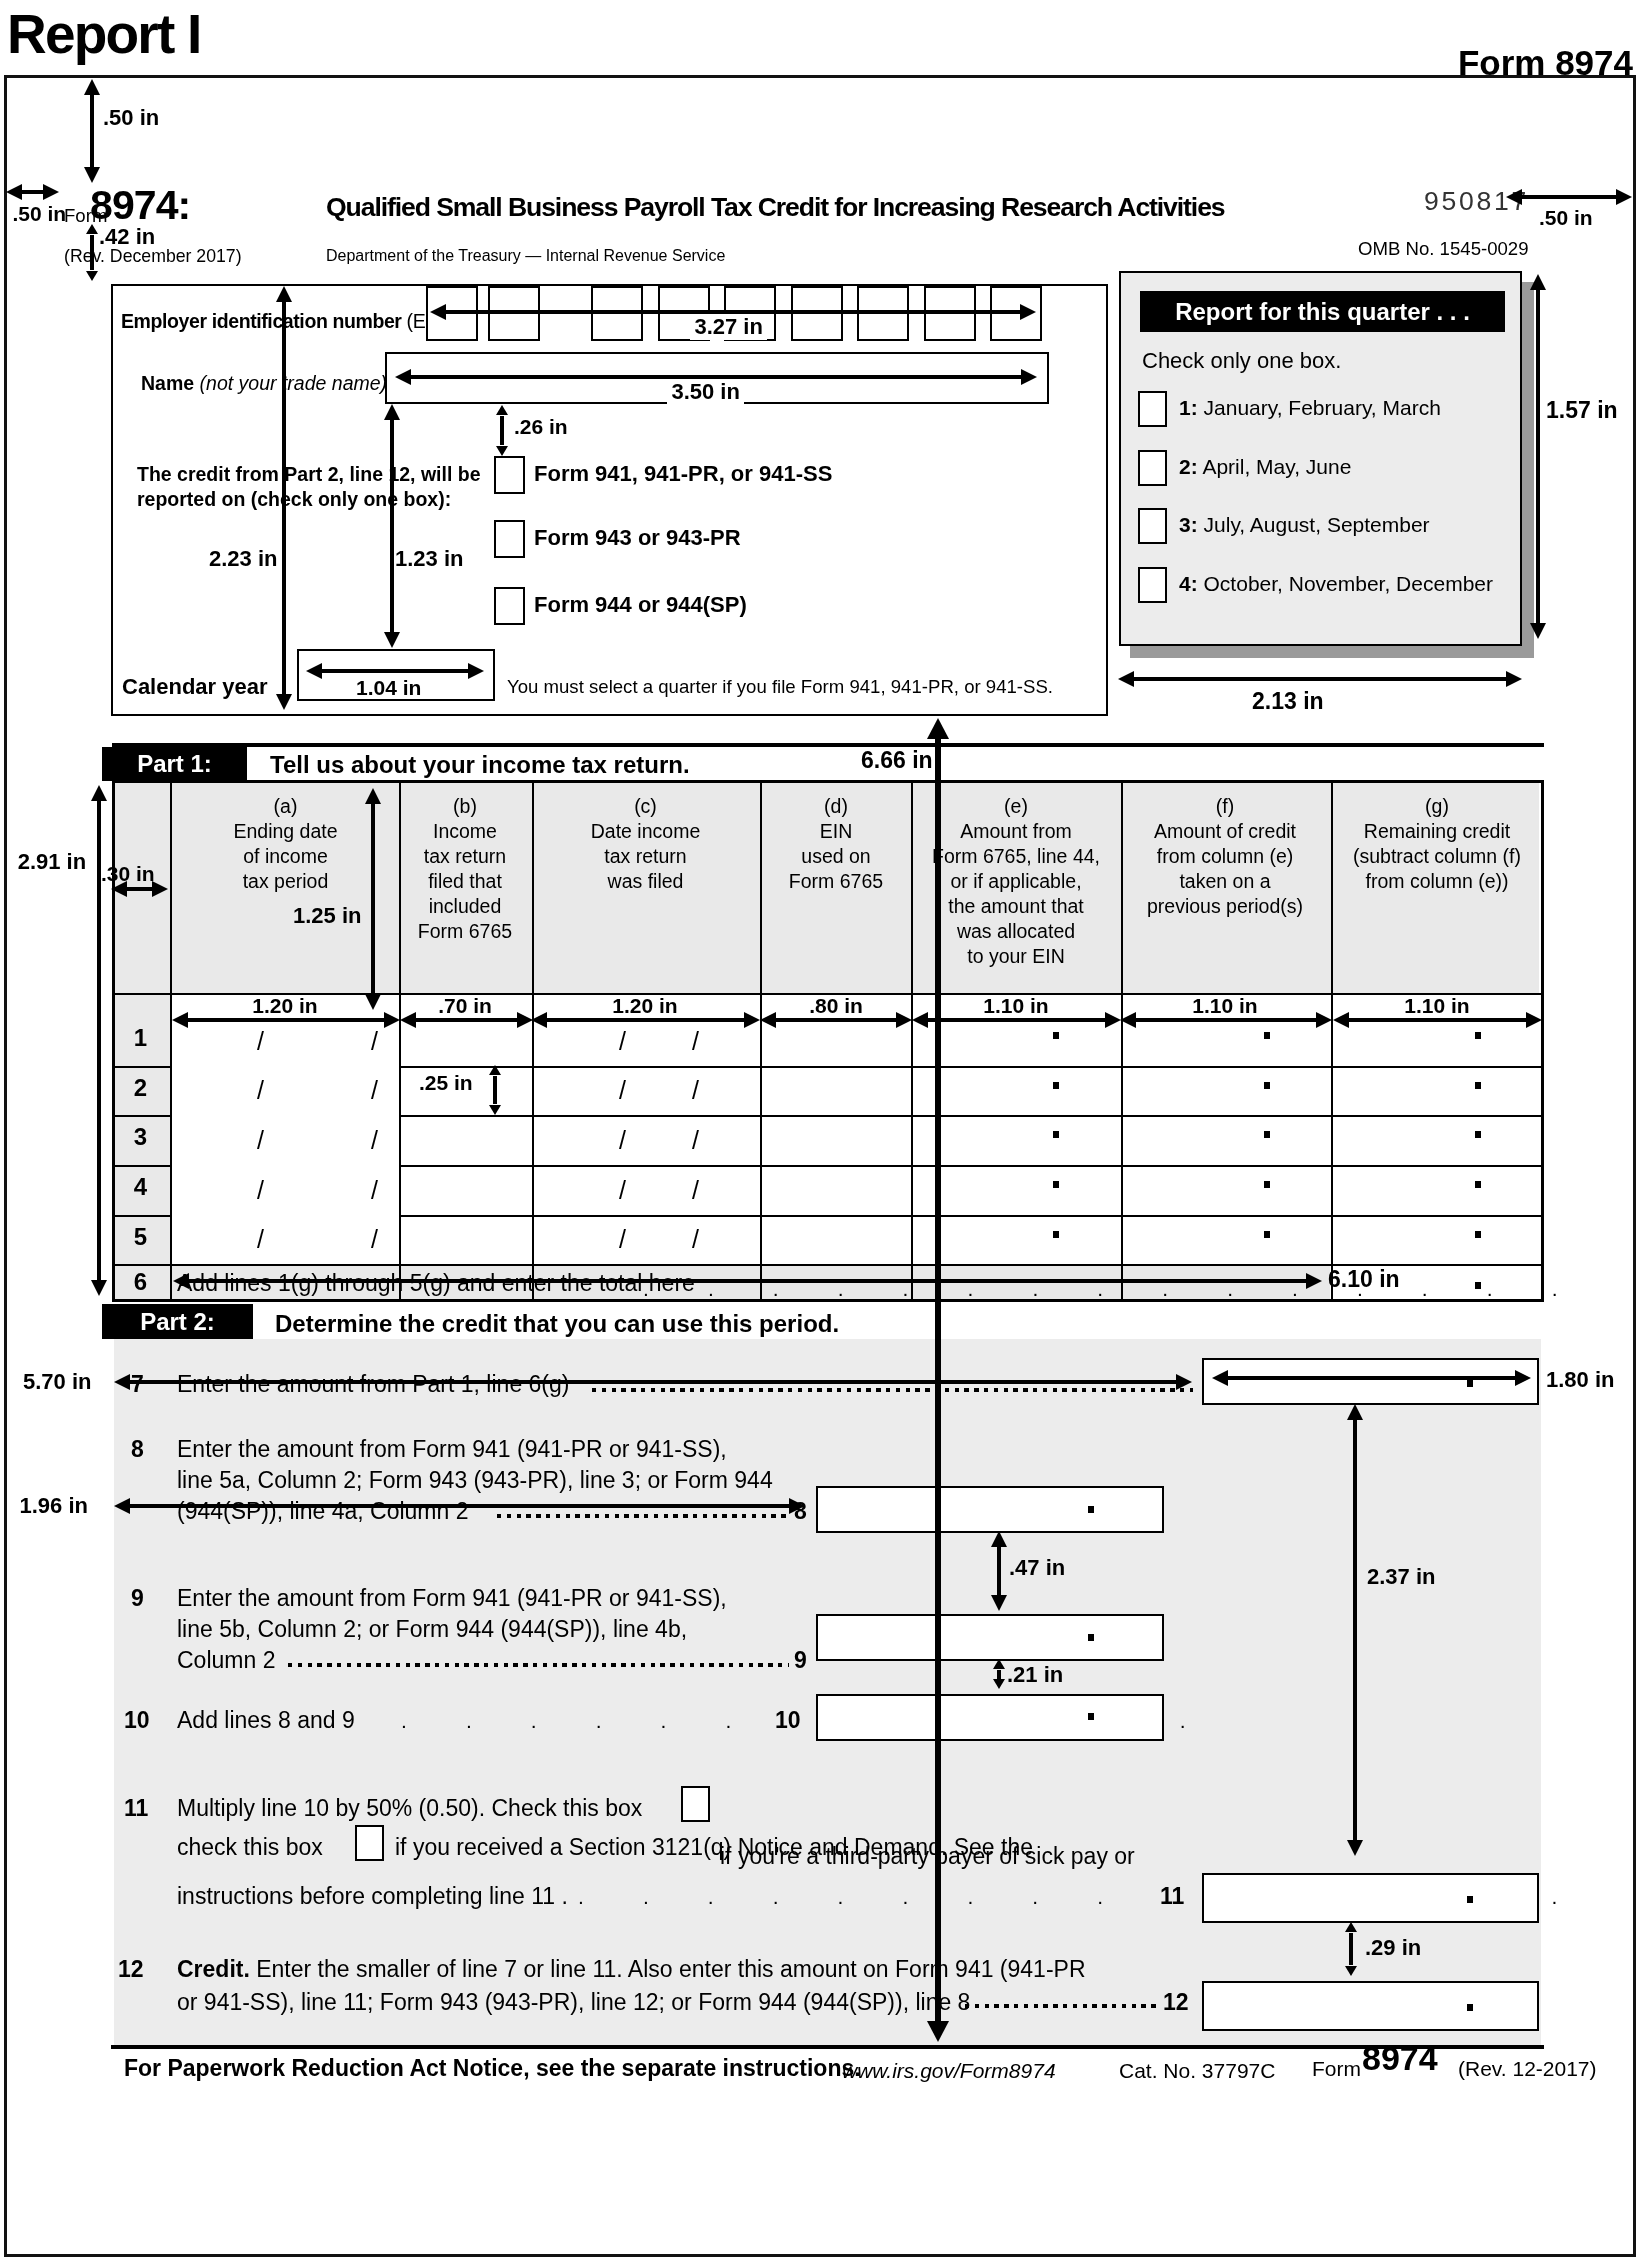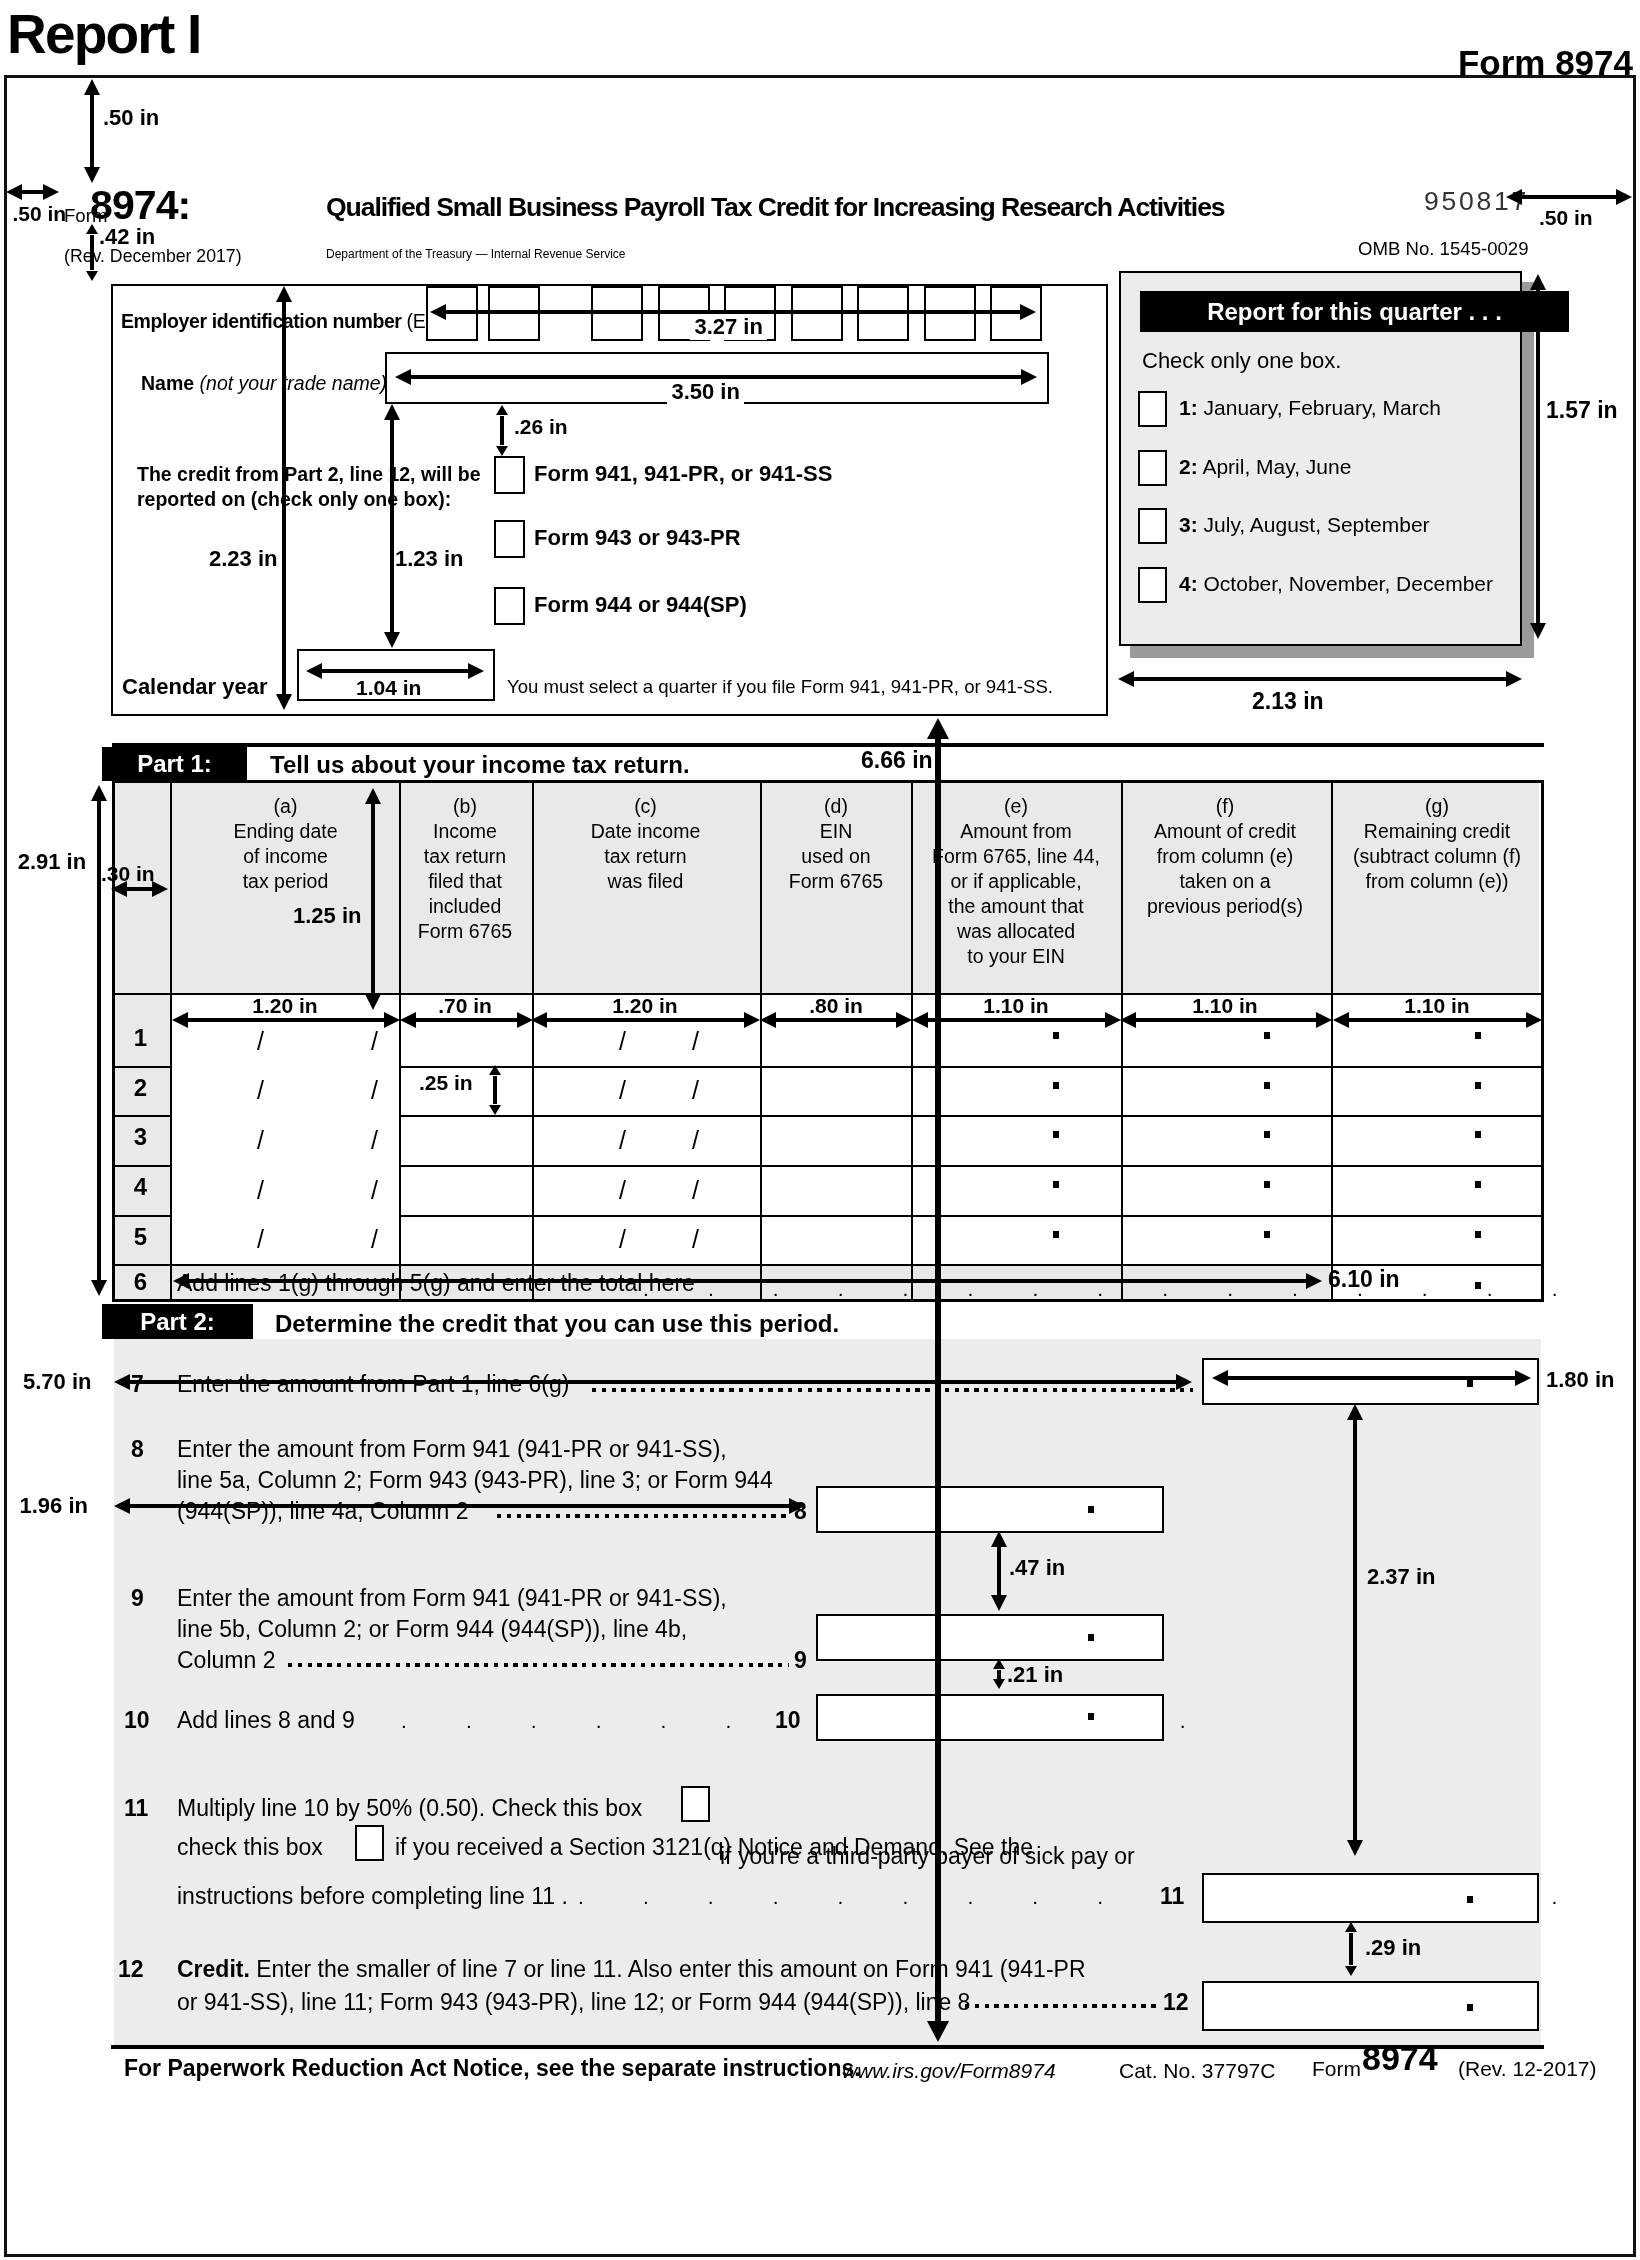--- a/index.html
+++ b/index.html
@@ -52,21 +52,21 @@
 <div class="dim" style="left:103px;top:105px;">.50 in</div>
 <div class="av small" style="left:90px;top:235px;height:35px;"></div>
 <div class="dim" style="left:99px;top:224px;">.42 in</div>
 <div class="ah" style="left:21px;top:190px;width:23px;"></div>
 <div class="dim" style="left:12.4px;top:202px;font-size:21px;">.50 in</div>
 
 <div class="abs" style="left:64px;top:205px;font-size:18.6px;">Form</div>
 <div class="abs b" style="left:90px;top:182px;font-size:41px;letter-spacing:-0.9px;">8974:</div>
 <div class="abs" style="left:64px;top:246px;font-size:17.7px;">(Rev. December 2017)</div>
 <div class="abs b" style="left:326px;top:192px;font-size:26.6px;letter-spacing:-1.1px;">Qualified Small Business Payroll Tax Credit for Increasing Research Activities</div>
-<div class="abs" style="left:326px;top:247px;font-size:12px;">Department of the Treasury — Internal Revenue Service</div>
+<div class="abs" style="left:326px;top:247px;font-size:16px;">Department of the Treasury — Internal Revenue Service</div>
 <div class="abs" style="left:1424px;top:186px;font-size:26.6px;letter-spacing:2.7px;color:#333;">950817</div>
 <div class="ah" style="left:1521px;top:195px;width:96px;"></div>
 <div class="dim" style="left:1539px;top:206px;font-size:21px;">.50 in</div>
 <div class="abs" style="left:1358px;top:238px;font-size:18.6px;">OMB No. 1545-0029</div>
 
 <div class="bx" style="left:111px;top:284px;width:993px;height:428px;background:transparent;"></div>
 
 <div class="abs" style="left:121px;top:310px;font-size:19.5px;letter-spacing:-0.4px;">
   <span class="b">Employer identification number</span>
   <span>(EIN)</span>
@@ -113,21 +113,21 @@
 <div class="dim" style="left:395px;top:546px;">1.23 in</div>
 
 <div class="abs b" style="left:122px;top:674px;font-size:22px;">Calendar year</div>
 <div class="bx" style="left:297px;top:649px;width:194px;height:48px;border-width:2.2px;"></div>
 <div class="ah" style="left:321px;top:669px;width:148px;"></div>
 <div class="dim" style="left:356px;top:676px;font-size:21px;">1.04 in</div>
 <div class="abs" style="left:507px;top:676px;font-size:18.6px;">You must select a quarter if you file Form 941, 941-PR, or 941-SS.</div>
 
 <div class="abs" style="left:1130px;top:282px;width:404px;height:376px;background:#9a9a9a;"></div>
 <div class="bx" style="left:1119px;top:271px;width:399px;height:371px;background:#ececec;"></div>
-<div class="abs b ctr" style="left:1140px;top:291px;width:429px;height:41px;line-height:41px;background:#000;color:#fff;font-size:24px;">Report for this quarter . . .</div>
+<div class="abs b ctr" style="left:1140px;top:291px;width:365px;height:41px;line-height:41px;background:#000;color:#fff;font-size:24px;">Report for this quarter . . .</div>
 <div class="abs" style="left:1142px;top:348px;font-size:22px;">Check only one box.</div>
 
 <div class="cb" style="left:1138px;top:391px;width:25px;height:32px;border-width:2.2px;"></div>
 <div class="abs" style="left:1179px;top:396px;font-size:21px;">
   <span class="b">1:</span>
   <span>January, February, March</span>
 </div>
 <div class="cb" style="left:1138px;top:450px;width:25px;height:32px;border-width:2.2px;"></div>
 <div class="abs" style="left:1179px;top:455px;font-size:21px;">
   <span class="b">2:</span>

